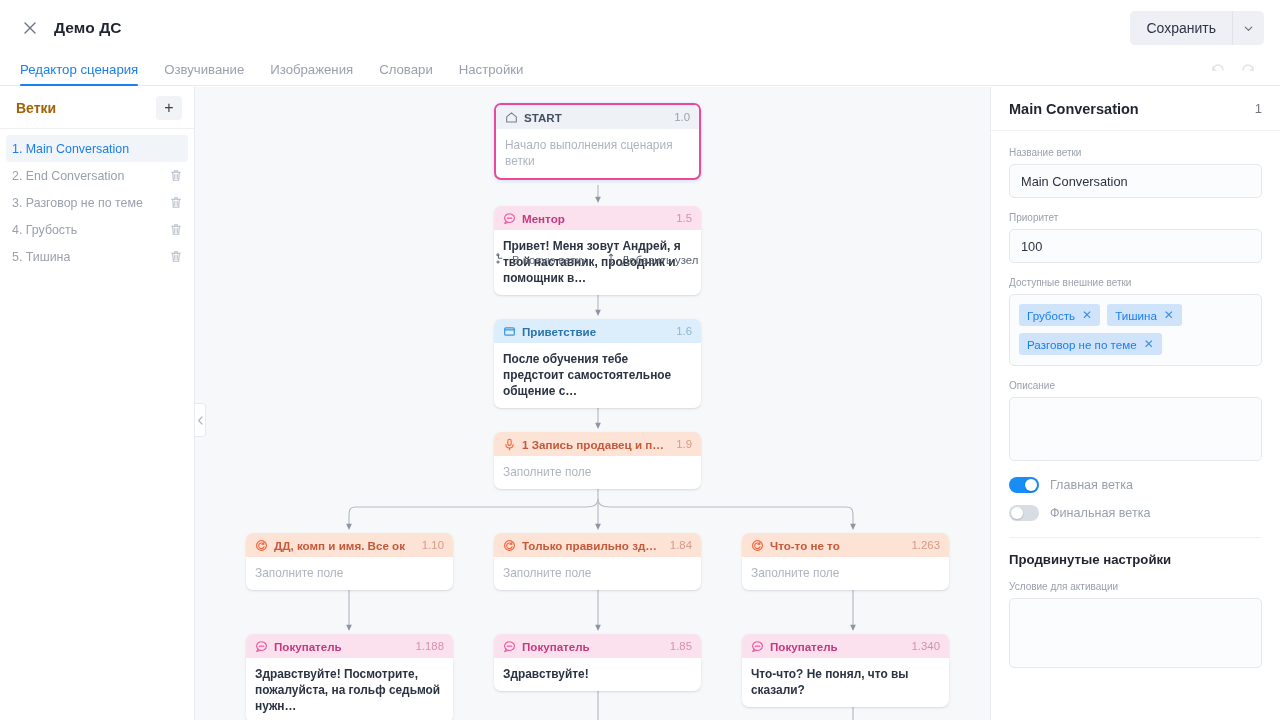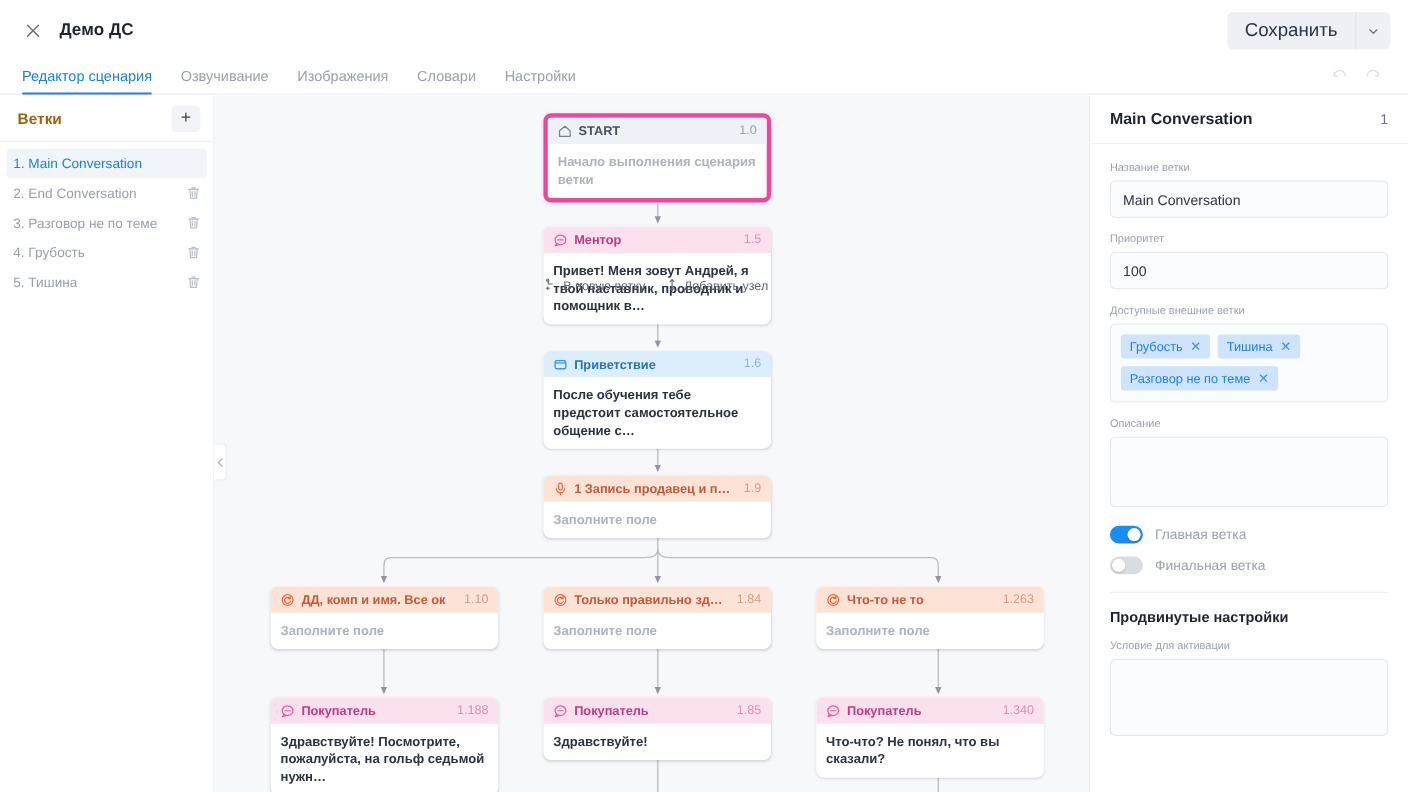--- a/index.html
+++ b/index.html
@@ -29,21 +29,21 @@
   }
   .topbar-right {
     margin-left: auto; margin-right: 16px; display: flex; align-items: center;
   }
   .save-group {
     display: flex; align-items: stretch; height: 34px;
     background: #eef0f5; border-radius: 5px; overflow: hidden;
   }
   .save-btn {
     display: flex; align-items: center; padding: 0 16px;
-    font-size: 17px; color: #2c3446; font-weight: 500;
+    font-size: 14px; color: #2c3446; font-weight: 500;
     cursor: pointer; background: #eef0f5; border: none;
     font-family: "Liberation Sans", sans-serif;
   }
   .save-caret {
     width: 32px; display: flex; align-items: center; justify-content: center;
     border-left: 1px solid #e0e3ea; cursor: pointer;
   }
   .save-caret svg { stroke: #6b7280; }
 
   
@@ -107,41 +107,41 @@
     justify-content: center; cursor: pointer; z-index: 6;
   }
   .collapse-handle svg { stroke: #b0b6c0; }
 
   .node {
     position: absolute; background: #fff; border-radius: 7px;
     box-shadow: 0 1px 3px rgba(30,40,60,0.10), 0 1px 1px rgba(30,40,60,0.05);
     overflow: hidden; z-index: 3; cursor: pointer;
   }
   .node.selected {
-    border: 4px solid #ec4899;
+    border: 2px solid #ec4899;
     box-shadow: 0 1px 4px rgba(26,127,240,0.18);
   }
   .node-head {
     height: 24px; display: flex; align-items: center; padding: 0 9px;
     font-size: 11.6px; font-weight: bold;
   }
   .node-head .nh-icon { display: flex; margin-right: 6px; flex: 0 0 auto; }
   .node-head .nh-label {
     white-space: nowrap; overflow: hidden; text-overflow: ellipsis;
     flex: 1 1 auto;
   }
   .node-head .nh-id {
     margin-left: 8px; font-weight: normal; color: #a8aeb9; font-size: 11.4px;
     flex: 0 0 auto;
   }
   .node-body {
     padding: 8px 9px 9px 9px; font-size: 11.9px; line-height: 16px;
     color: #2b3342; font-weight: bold;
   }
-  .node-body.placeholder { color: #aeb4bf; font-weight: bold; }
+  .node-body.placeholder { color: #aeb4bf; font-weight: normal; }
 
   
   .h-start { background: #eef1f6; color: #475063; }
   .h-start .nh-icon svg { stroke: #79818f; }
   .h-pink  { background: #fbe1ee; color: #c4397f; }
   .h-pink  .nh-icon svg { stroke: #f0569f; }
   .h-blue  { background: #dceefb; color: #2b74ab; }
   .h-blue  .nh-icon svg { stroke: #3b95dd; }
   .h-orange{ background: #fde2d6; color: #c6593a; }
   .h-orange .nh-icon svg { stroke: #f0653c; }

